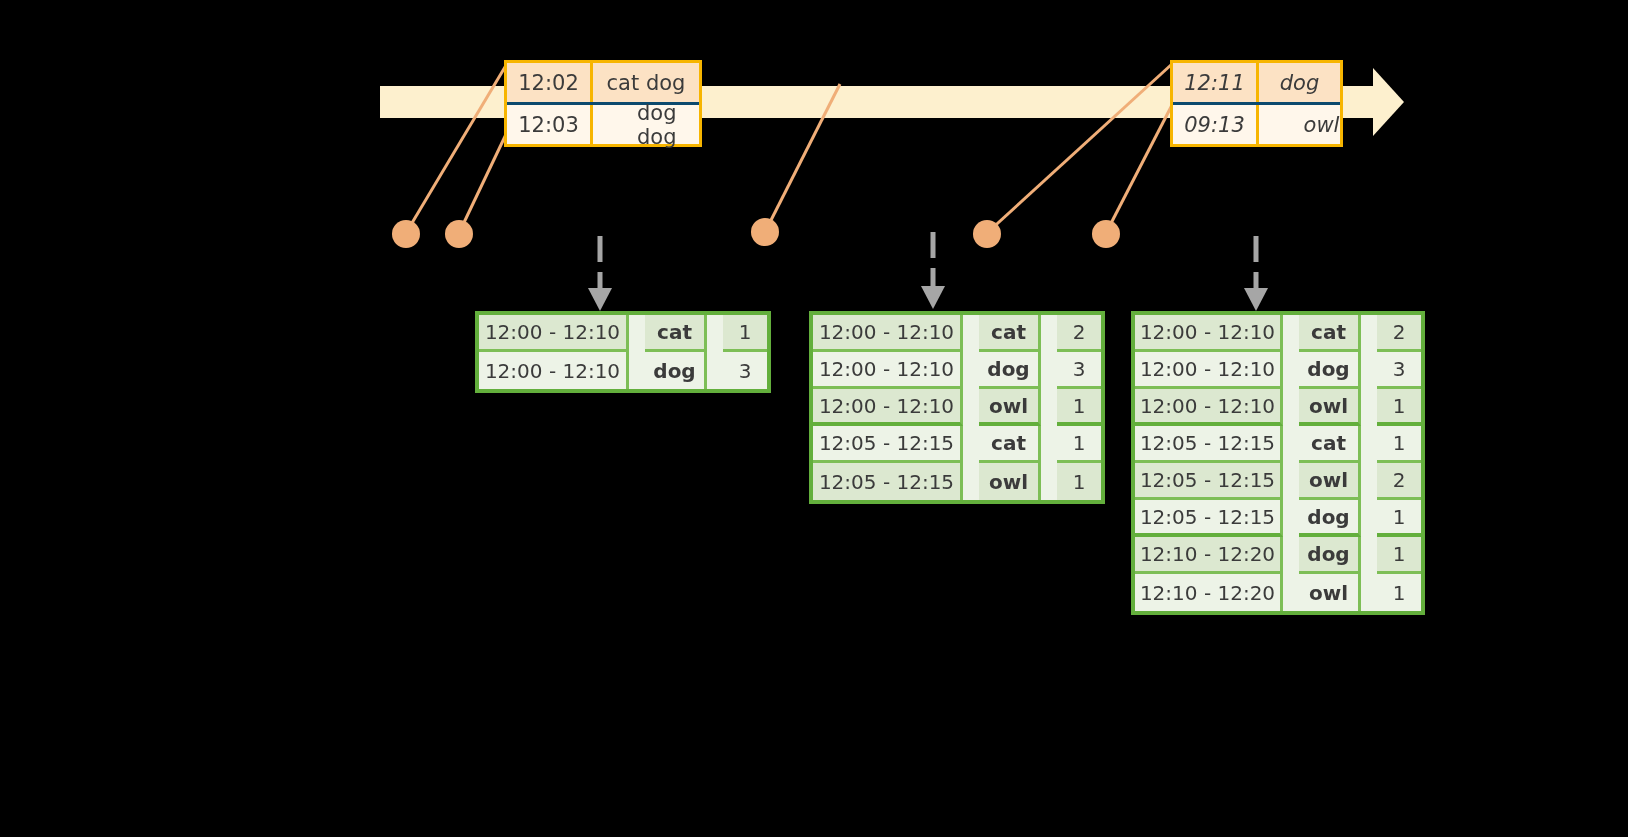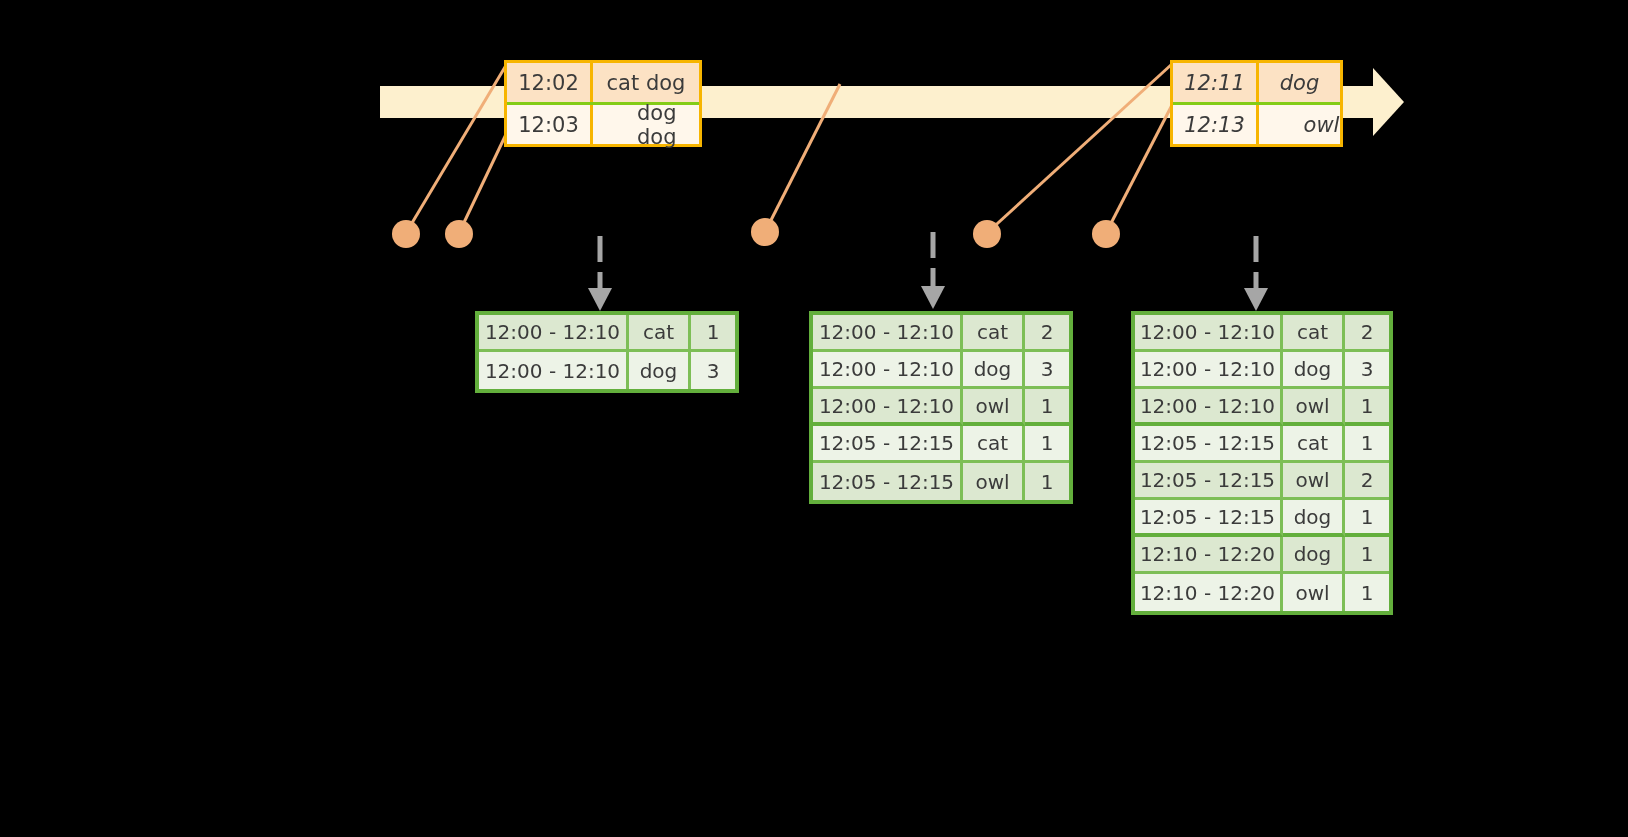--- a/index.html
+++ b/index.html
@@ -9,43 +9,43 @@
   #stage{position:absolute;left:0;top:0;width:1628px;height:837px;background:#000;}
 
   svg#wires{position:absolute;left:0;top:0;width:1628px;height:837px;pointer-events:none;}
 
   
   .timeline-bar{position:absolute;background:#FDF0CE;}
 
   
   .event-group{position:absolute;border:3px solid #F7B500;box-sizing:border-box;background:#FFF7EB;}
   .event-row{display:flex;}
-  .event-row + .event-row{border-top:3px solid #84cc16;gap:44px;}
+  .event-row + .event-row{border-top:3px solid #0c4a6e;gap:44px;}
   .event-row.shaded .cell{background:#FCE2C4;}
   .event-row .cell{
     box-sizing:border-box;
     display:flex;align-items:center;justify-content:center;
     font-size:21px;color:#3b3b3b;background:#FFF7EB;height:39px;}
   .event-row .cell.time{width:86px;border-right:3px solid #F7B500;}
   .event-row .cell.val{flex:1;}
 
   
   .result-table{position:absolute;border:4px solid #63AF3C;box-sizing:border-box;background:#EDF3E7;}
-  .rt-row{display:flex;}
+  .rt-row{display:flex;gap:16px;}
   .rt-row .c{
     box-sizing:border-box;height:37px;
     display:flex;align-items:center;justify-content:center;
     font-size:20px;color:#3b3b3b;background:#EDF3E7;
     border-right:3px solid #7DBE56;border-bottom:3px solid #7DBE56;}
   .rt-row .c:last-child{border-right:none;}
   .rt-row:last-child .c{border-bottom:none;}
   .rt-row.alt .c{background:#DCE8D0;}
   .rt-row.group-end .c{border-bottom:4px solid #63AF3C;}
   .rt-row .c.win{width:150px;}
-  .rt-row .c.key{width:62px;}
+  .rt-row .c.key{width:62px;font-weight:bold;}
   .rt-row .c.cnt{width:44px;}
   .rt-wide .c.win{width:148px;}
 </style>
 </head>
 <body>
 
 <div id="stage">
 
   <div class="timeline-bar" style="left:380px;top:86px;width:1000px;height:32px;"></div>
   <svg width="1628" height="837" id="wires">
@@ -89,21 +89,21 @@
     </div>
   </div>
 
 
   <div class="event-group" style="left:1170px;top:60px;width:173px;font-style:italic;">
     <div class="event-row shaded">
       <div class="cell time">12:11</div>
       <div class="cell val">dog</div>
     </div>
     <div class="event-row">
-      <div class="cell time">12:13</div>
+      <div class="cell time">09:13</div>
       <div class="cell val">owl</div>
     </div>
   </div>
 
   <div class="result-table" style="left:475px;top:311px;">
     <div class="rt-row alt">
       <div class="c win">12:00 - 12:10</div>
       <div class="c key">cat</div>
       <div class="c cnt">1</div>
     </div>

